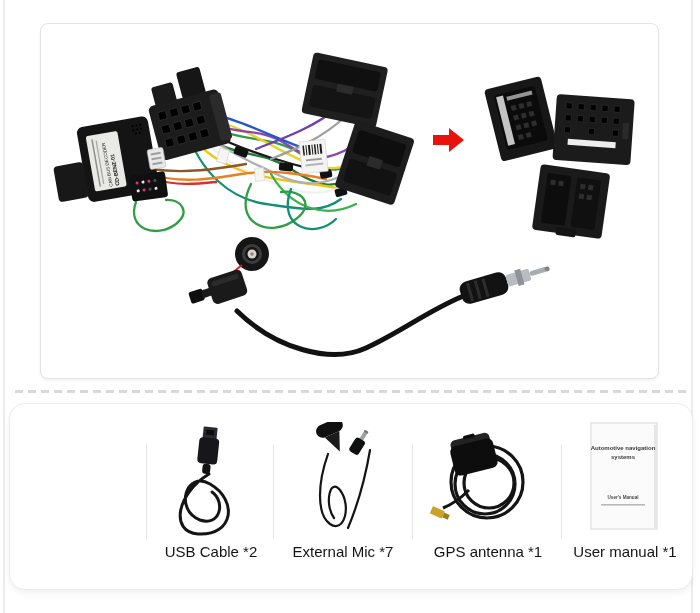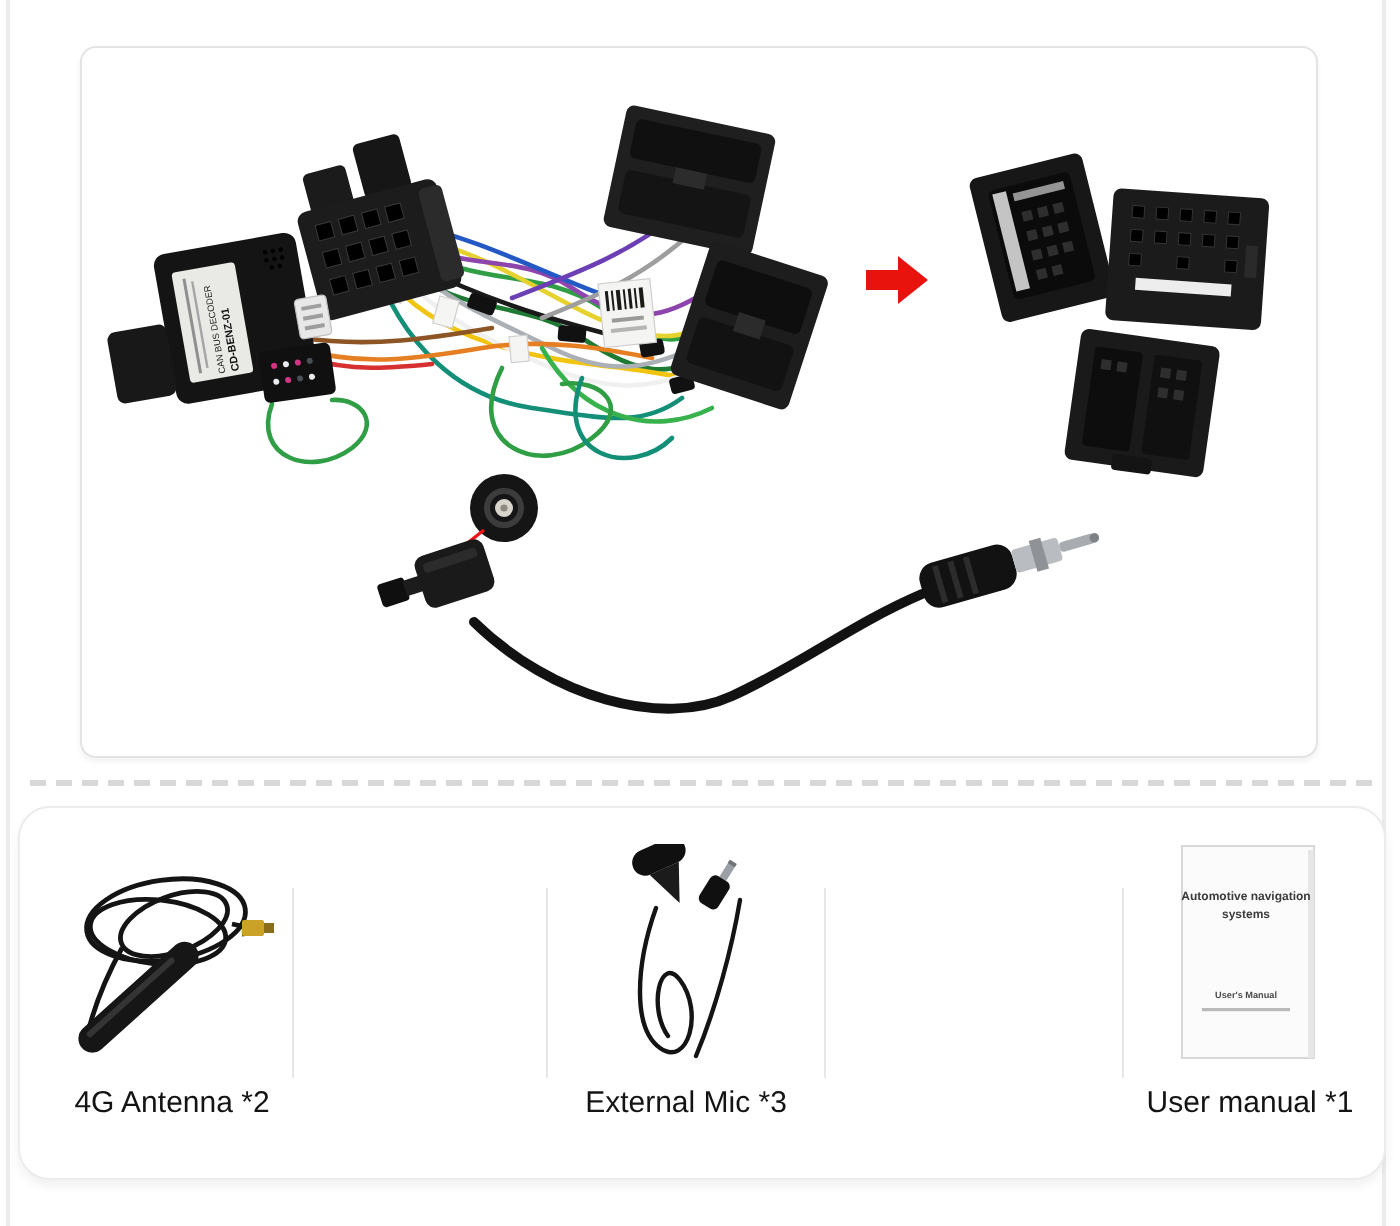--- a/index.html
+++ b/index.html
@@ -246,61 +246,73 @@
   </div>
 
   <div class="dashed-sep"></div>
 
   <div class="bottom-card">
     <div class="v-divider" style="left:136px;"></div>
     <div class="v-divider" style="left:263px;"></div>
     <div class="v-divider" style="left:402px;"></div>
     <div class="v-divider" style="left:551px;"></div>
 
-    <div class="acc-item" style="left:10px;">
+
+    <div class="acc-item" style="left:135px;">
       <svg class="acc-icon" viewBox="0 0 130 115">
-        <g fill="none" stroke="#141414" stroke-width="2.4">
-          <ellipse cx="62" cy="38" rx="40" ry="20" transform="rotate(-8 62 38)"></ellipse>
-          <ellipse cx="58" cy="44" rx="34" ry="16" transform="rotate(6 58 44)"></ellipse>
-          <ellipse cx="66" cy="40" rx="28" ry="14" transform="rotate(-20 66 40)"></ellipse>
-          <path d="M95,40 C105,42 108,44 100,45"></path>
-          <path d="M40,52 C30,70 25,85 22,98"></path>
-        </g>
-        <g transform="translate(20,102) rotate(-42)">
-          <rect x="0" y="-7" width="76" height="14" rx="7" fill="#161616"></rect>
-          <rect x="6" y="-4" width="58" height="3" rx="1.5" fill="#343434"></rect>
-        </g>
-        <g transform="translate(100,38)">
-          <rect x="0" y="0" width="11" height="8" rx="1" fill="#c9a227"></rect>
-          <rect x="11" y="1.5" width="5" height="5" fill="#8a6d1c"></rect>
-        </g>
+        <g transform="translate(55,2) rotate(6)">
+          <rect x="3" y="2" width="14" height="12" rx="1" fill="#2a2a31"></rect>
+          <rect x="6" y="5" width="8" height="5" fill="#0c0c0e"></rect>
+          <rect x="0" y="13" width="20" height="26" rx="4" fill="#17171b"></rect>
+          <rect x="6" y="39" width="8" height="10" rx="3" fill="#121212"></rect>
+        </g>
+        <path d="M63,52 C30,72 24,110 52,112 C88,114 92,78 64,62 C40,48 28,88 54,98 C74,105 80,80 66,70" fill="none" stroke="#141414" stroke-width="3" stroke-linecap="round"></path>
       </svg>
-      <div class="acc-label">4G Antenna *2</div>
+      <div class="acc-label">USB Cable *2</div>
     </div>
-
 
     <div class="acc-item" style="left:267px;">
       <svg class="acc-icon" viewBox="0 0 130 115">
         <g transform="translate(36,6) rotate(-24)">
           <rect x="0" y="0" width="28" height="13" rx="6.5" fill="#101010"></rect>
           <polygon points="6,13 22,13 14,32" fill="#1b1b1b"></polygon>
         </g>
         <g transform="translate(84,6) rotate(32)">
           <rect x="3.5" y="0" width="4" height="10" fill="#9aa0a6"></rect>
           <rect x="3.5" y="0" width="4" height="2" fill="#6f7479"></rect>
           <rect x="0" y="10" width="11" height="16" rx="3" fill="#101010"></rect>
         </g>
         <g fill="none" stroke="#141414" stroke-width="2.2" stroke-linecap="round">
           <path d="M50,32 C40,60 38,92 52,102 C66,112 74,84 62,68 C52,55 46,82 56,96"></path>
           <path d="M92,28 C88,52 80,82 70,106"></path>
         </g>
       </svg>
-      <div class="acc-label">External Mic *3</div>
+      <div class="acc-label">External Mic *7</div>
     </div>
 
+    <div class="acc-item" style="left:412px;">
+      <svg class="acc-icon" viewBox="0 0 130 115">
+        <g fill="none" stroke="#141414" stroke-width="3.2">
+          <circle cx="64" cy="60" r="36"></circle>
+          <circle cx="62" cy="62" r="30"></circle>
+          <circle cx="66" cy="61" r="25"></circle>
+        </g>
+        <g transform="translate(24,18) rotate(-14)">
+          <rect x="2" y="2" width="40" height="14" rx="5" fill="#232323"></rect>
+          <rect x="0" y="8" width="44" height="30" rx="6" fill="#0d0d0d"></rect>
+          <rect x="16" y="0" width="12" height="4" rx="2" fill="#0d0d0d"></rect>
+        </g>
+        <g transform="translate(10,84) rotate(24)">
+          <rect x="0" y="0" width="13" height="8" rx="1" fill="#c9a227"></rect>
+          <rect x="13" y="1.5" width="6" height="5" fill="#9c7b20"></rect>
+        </g>
+        <path d="M20,86 C30,82 38,76 46,68" fill="none" stroke="#141414" stroke-width="3"></path>
+      </svg>
+      <div class="acc-label">GPS antenna *1</div>
+    </div>
 
     <div class="acc-item" style="left:549px;justify-content:flex-end;">
       <svg class="acc-icon" viewBox="0 0 130 115">
         <rect x="31" y="1" width="66" height="106" fill="#fbfbfb" stroke="#d7d7d7" stroke-width="1"></rect>
         <rect x="94" y="3" width="3" height="104" fill="#e6e6e6"></rect>
         <text x="63" y="28" text-anchor="middle" font-size="6" font-weight="bold" fill="#3a3a3a">Automotive navigation</text>
         <text x="63" y="37" text-anchor="middle" font-size="6" font-weight="bold" fill="#3a3a3a">systems</text>
         <text x="63" y="77" text-anchor="middle" font-size="4.6" font-weight="bold" fill="#4a4a4a">User's Manual</text>
         <rect x="41" y="82" width="44" height="1.6" fill="#b9b9b9"></rect>
       </svg>

